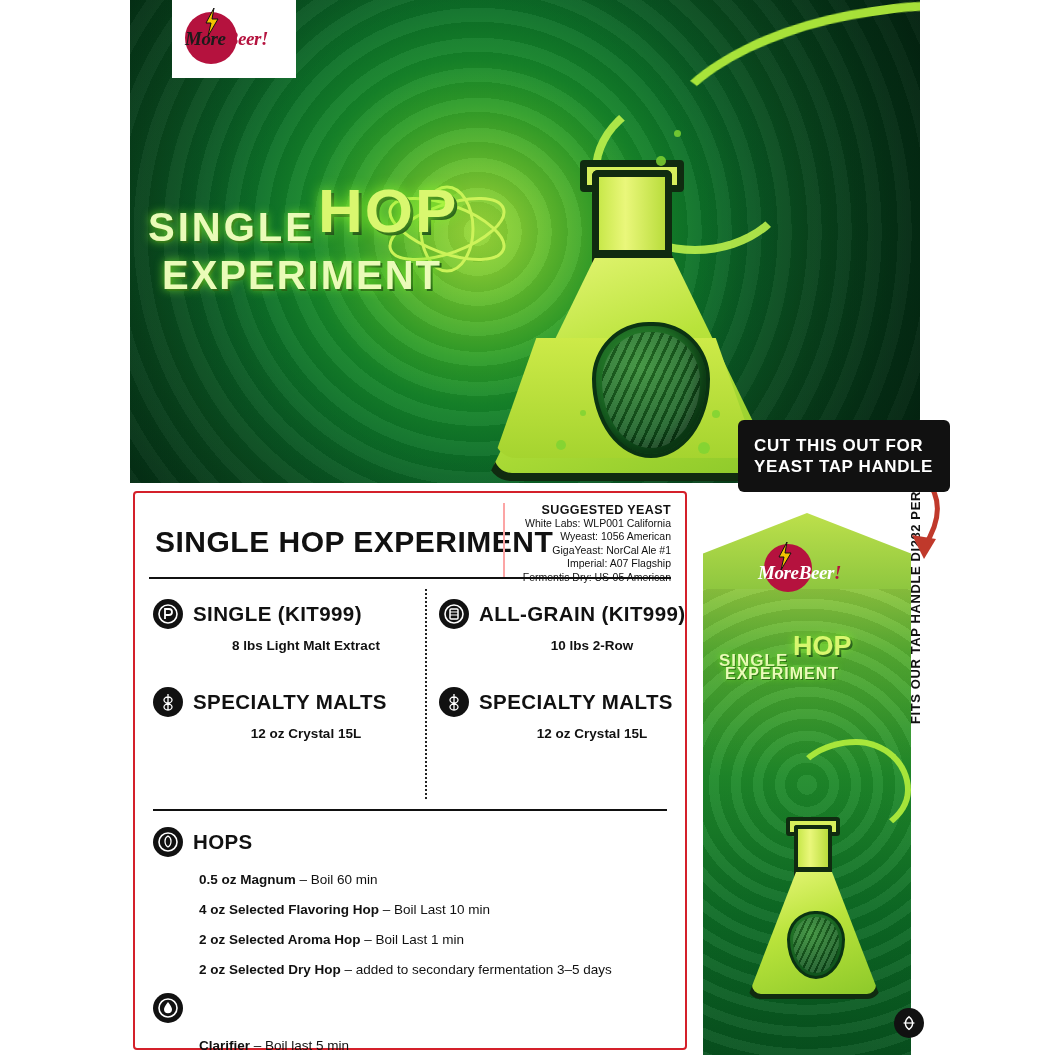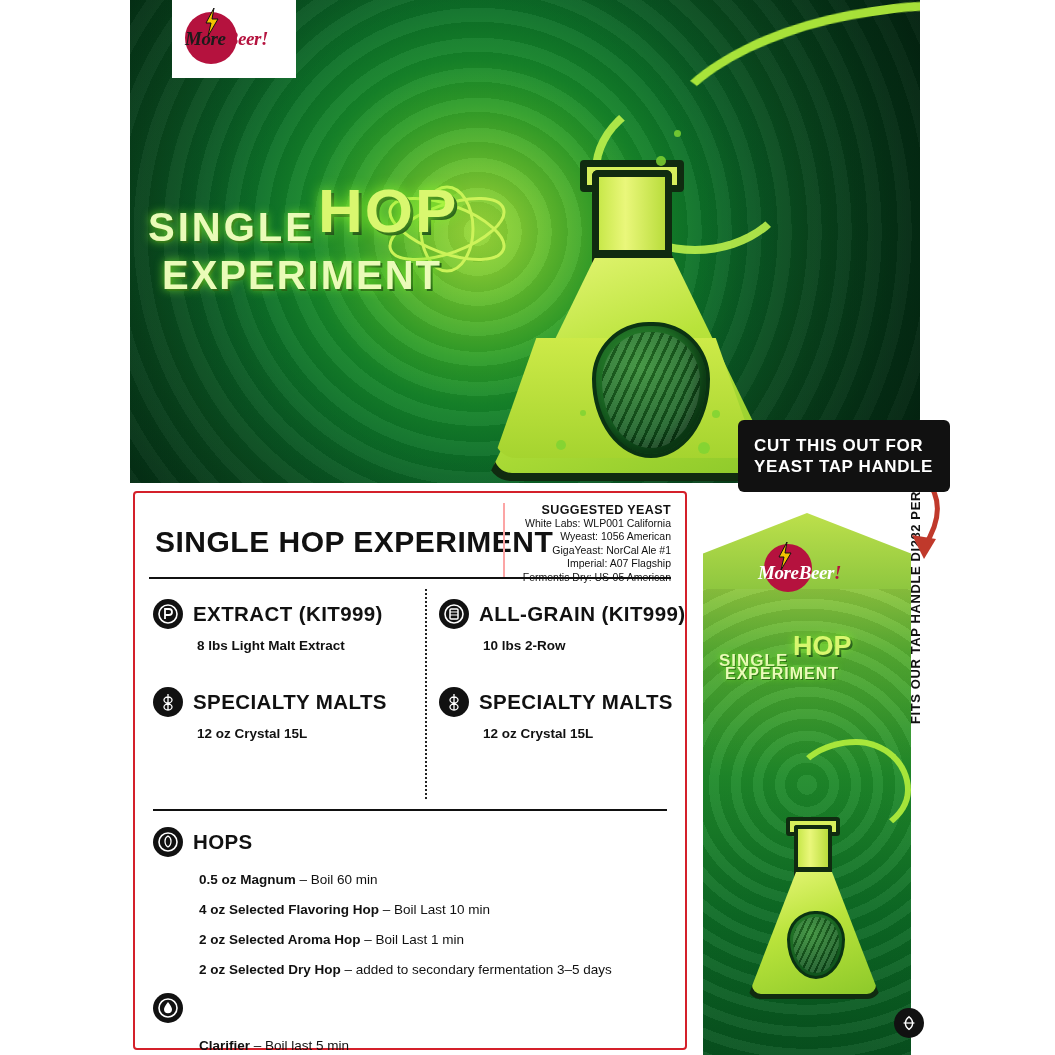--- a/index.html
+++ b/index.html
@@ -94,21 +94,21 @@
   .cols{position:relative;margin:4px 14px 0 14px;height:220px;}
   .col{position:absolute;top:0;width:262px;}
   .col.left{left:4px;}
   .col.right{left:290px;}
   .divider{position:absolute;left:276px;top:6px;bottom:4px;border-left:2px dotted #222;}
   .sect{display:flex;align-items:center;gap:10px;margin-top:16px;}
   .sect h3{margin:0;font-size:20.5px;font-weight:bold;letter-spacing:.4px;color:#111;}
   .ic{width:30px;height:30px;border-radius:50%;background:#111;display:flex;
       align-items:center;justify-content:center;flex:0 0 30px;}
   .ic svg{display:block;}
-  .item{font-size:13.5px;font-weight:bold;color:#111;margin:9px 0 0 44px;}
+  .item{font-size:13.5px;font-weight:bold;color:#111;margin:9px 0 0 44px;text-align:center;}
 
   .rule{margin:6px 18px 0 18px;border-top:2px solid #111;}
 
   .hops-block{margin:10px 18px 0 18px;}
   .hline{font-size:13.5px;color:#111;margin:15px 0 0 46px;}
   .hline b{font-weight:bold;}
   .other-block{margin:14px 18px 0 18px;}
 
   
   .tap{position:absolute;left:703px;top:513px;width:208px;height:542px;}
@@ -238,21 +238,21 @@
     <div class="divider"></div>
 
     <div class="col left">
       <div class="sect">
         <span class="ic">
           <svg width="20" height="20" viewBox="0 0 20 20">
               <circle cx="10" cy="10" r="9" fill="none" stroke="#fff" stroke-width="1.6"></circle>
               <path d="M7 15V5h4a3 3 0 010 6H7" fill="none" stroke="#fff" stroke-width="1.8"></path>
             </svg>
         </span>
-        <h3>EXTRACT (KIT999)</h3>
+        <h3>SINGLE (KIT999)</h3>
       </div>
       <div class="item">8 lbs Light Malt Extract</div>
 
       <div class="sect" style="margin-top:34px">
         <span class="ic">
           <svg width="20" height="20" viewBox="0 0 20 20">
               <path d="M10 2v16M10 5c-3 0-4 2-4 3s1 3 4 3M10 5c3 0 4 2 4 3s-1 3-4 3M10 12c-3 0-4 2-4 3s1 3 4 3M10 12c3 0 4 2 4 3s-1 3-4 3" fill="none" stroke="#fff" stroke-width="1.3"></path>
             </svg>
         </span>
         <h3>SPECIALTY MALTS</h3>

